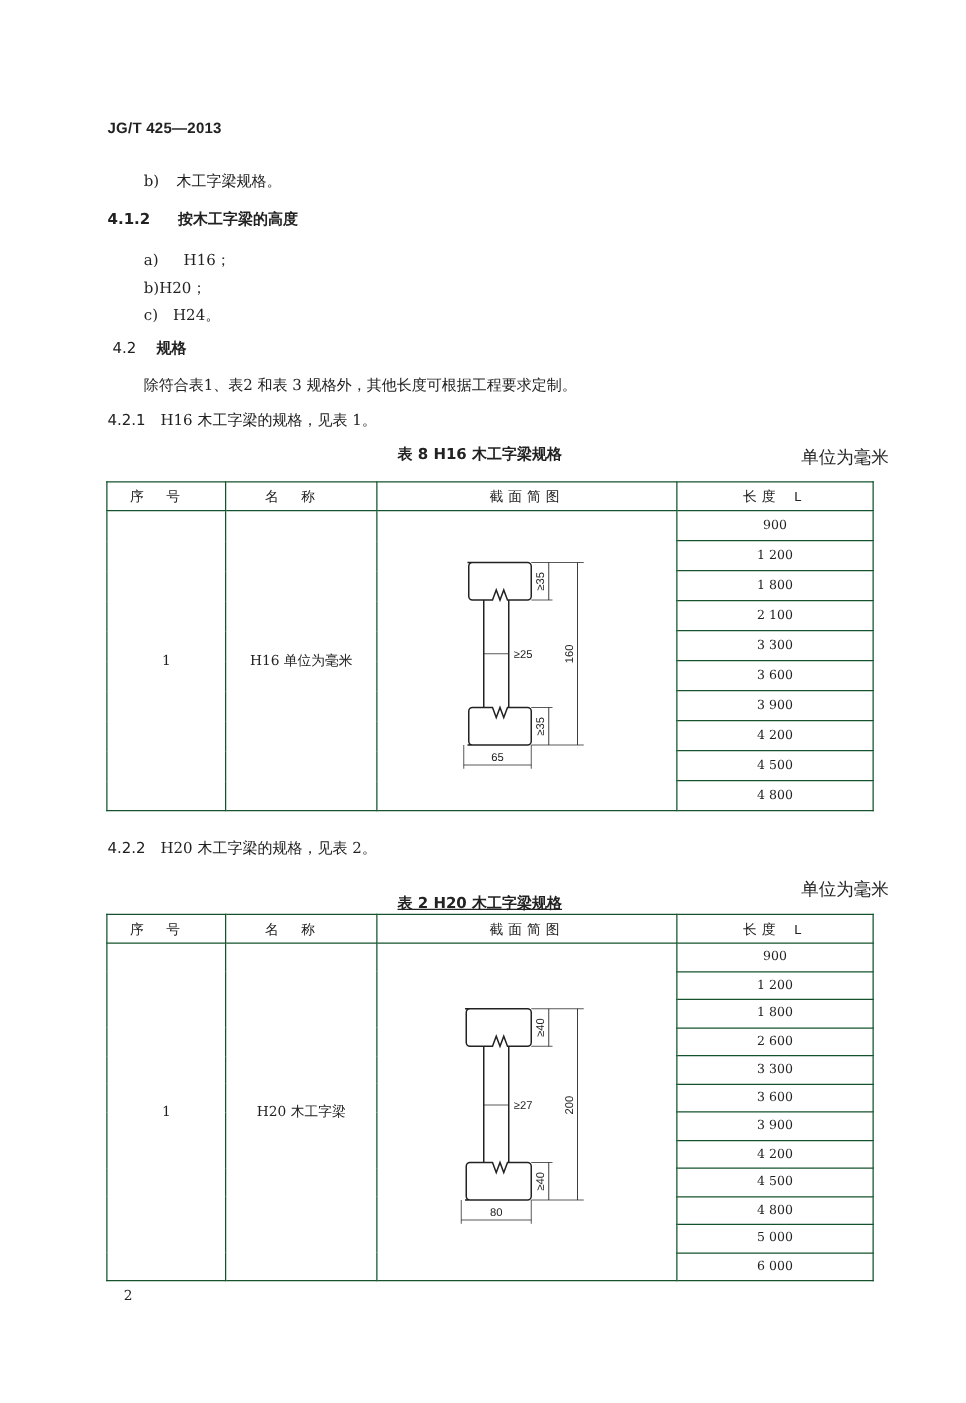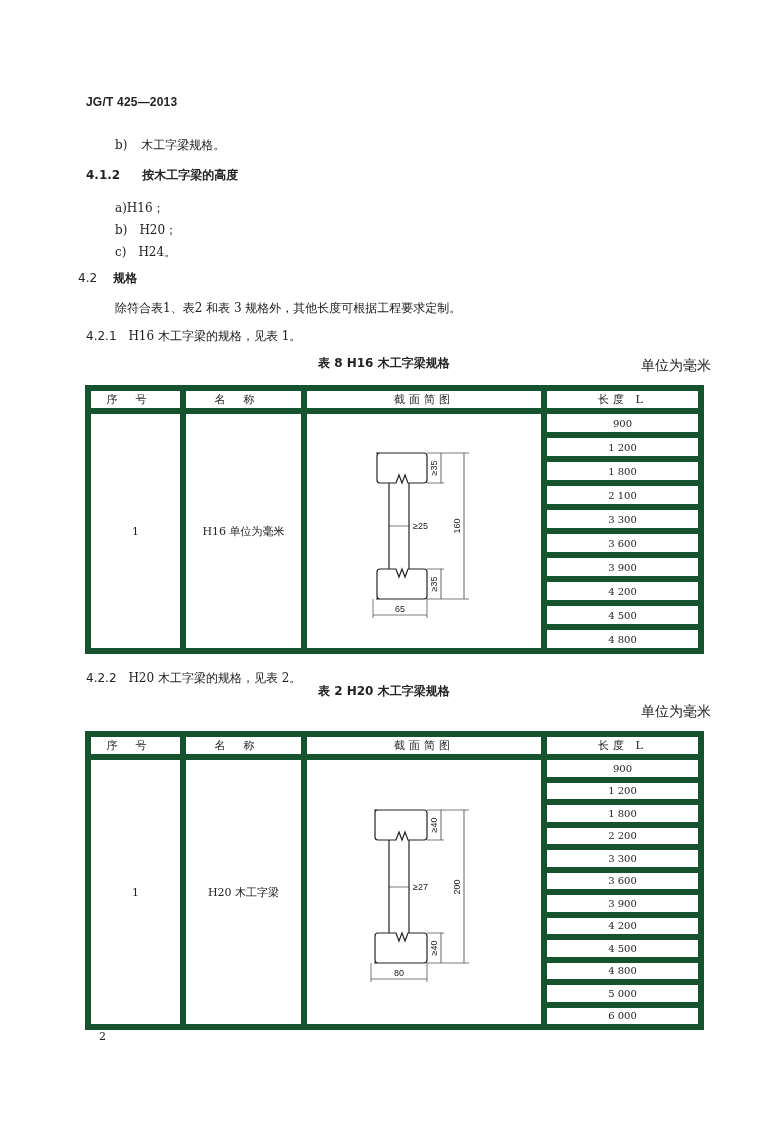--- a/index.html
+++ b/index.html
@@ -4,51 +4,51 @@
 <style>
   html, body { margin:0; padding:0; background:#fff; }
   body { width:773px; height:1122px; position:relative; overflow:hidden;
          font-family:"DejaVu Serif","Liberation Serif",serif; color:#222; }
   .abs { position:absolute; white-space:nowrap; }
   .std { left:86px; top:95px; font-family:Liberation Sans, sans-serif; font-size:12px; font-weight:bold; letter-spacing:0.2px; }
   .txt { font-size:12px; }
   .hd { font-family:"DejaVu Sans","Liberation Sans",sans-serif; font-size:12px; font-weight:bold; }
   .unit { font-size:14px; }
   table.spec { position:absolute; border-collapse:collapse; table-layout:fixed; font-size:11px; }
-  table.spec td, table.spec th { border:6px solid #14532d; padding:0; text-align:center; font-weight:normal; }
+  table.spec td, table.spec th { border:1px solid #14532d; padding:0; text-align:center; font-weight:normal; }
   table.spec { border:1.6px solid #222; }
   table.spec th { font-size:11px; letter-spacing:0; }
   .sp { letter-spacing:18px; }
-  .sp2 { letter-spacing:4px; }
+  .sp2 { letter-spacing:4px;font-family:Liberation Mono, monospace; }
   .len { font-size:10px; }
   svg text { font-family:"Liberation Sans","DejaVu Sans",sans-serif; font-size:9px; fill:#222; }
   .pagenum { left:99px; top:1030px; font-size:11px; }
 </style>
 </head>
 <body>
 
 <div class="abs std">JG/T 425—2013</div>
 
 <div class="abs txt" style="left:115px;top:137px;">
   <span>b)</span>
   <span style="margin-left:10px">木工字梁规格。</span>
 </div>
 
 <div class="abs hd" style="left:86px;top:167px;">
   <span style="font-weight:bold">4.1.2</span>
   <span style="margin-left:18px">按木工字梁的高度</span>
 </div>
 
 <div class="abs txt" style="left:115px;top:197px;line-height:22px;">
-  <div><span>a)</span><span style="margin-left:0">H16；</span></div>
-  <div><span>b)</span><span style="margin-left:12px">H20；</span></div>
+  <div><span>a)</span><span style="margin-left:20px">H16；</span></div>
+  <div><span>b)</span><span style="">H20；</span></div>
   <div><span>c)</span><span style="margin-left:12px">H24。</span></div>
 </div>
 
-<div class="abs hd" style="left:78px;top:270px;">
+<div class="abs hd" style="left:90px;top:270px;">
   <span style="font-weight:normal">4.2</span>
   <span style="margin-left:12px">规格</span>
 </div>
 
 <div class="abs txt" style="left:115px;top:300px;">除符合表1、表2 和表 3 规格外，其他长度可根据工程要求定制。</div>
 
 <div class="abs txt" style="left:86px;top:328px;">
   <span style="font-family:'DejaVu Sans',sans-serif">4.2.1</span>
   <span style="margin-left:8px">H16 木工字梁的规格，见表 1。</span>
 </div>
@@ -127,21 +127,21 @@
         <td class="len">4 800</td>
       </tr>
 </tbody>
   </table>
 
 <div class="abs txt" style="left:86px;top:670px;">
   <span style="font-family:'DejaVu Sans',sans-serif">4.2.2</span>
   <span style="margin-left:8px">H20 木工字梁的规格，见表 2。</span>
 </div>
 
-<div class="abs hd" style="left:318px;top:683px;">表 2   H20 木工字梁规格</div>
+<div class="abs hd" style="left:318px;top:714px;text-decoration:underline;">表 2   H20 木工字梁规格</div>
 <div class="abs unit" style="left:641px;top:703px;">单位为毫米</div>
 
 <table class="spec" style="left:85px;top:731px;width:613px;">
   <colgroup>
       <col style="width:95px">
       <col style="width:121px">
       <col style="width:240px">
       <col style="width:157px">
     </colgroup>
   <tbody>
@@ -180,21 +180,21 @@
     </td>
     <td class="len">900</td>
   </tr>
   <tr style="height:22.5px">
         <td class="len">1 200</td>
       </tr>
   <tr style="height:22.5px">
         <td class="len">1 800</td>
       </tr>
   <tr style="height:22.5px">
-        <td class="len">2 200</td>
+        <td class="len">2 600</td>
       </tr>
   <tr style="height:22.5px">
         <td class="len">3 300</td>
       </tr>
   <tr style="height:22.5px">
         <td class="len">3 600</td>
       </tr>
   <tr style="height:22.5px">
         <td class="len">3 900</td>
       </tr>

